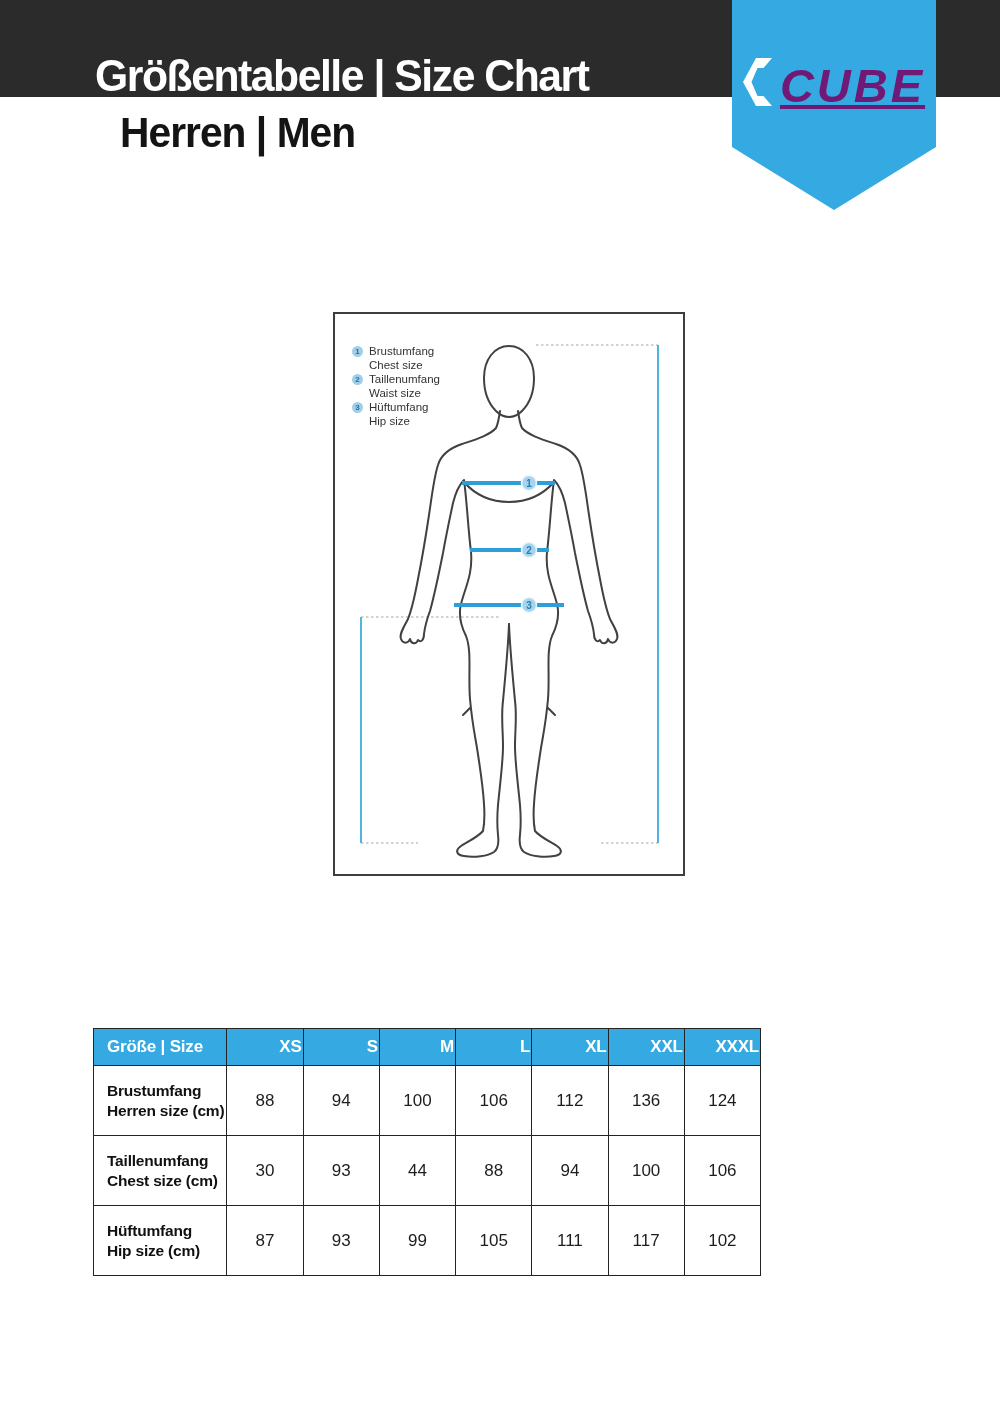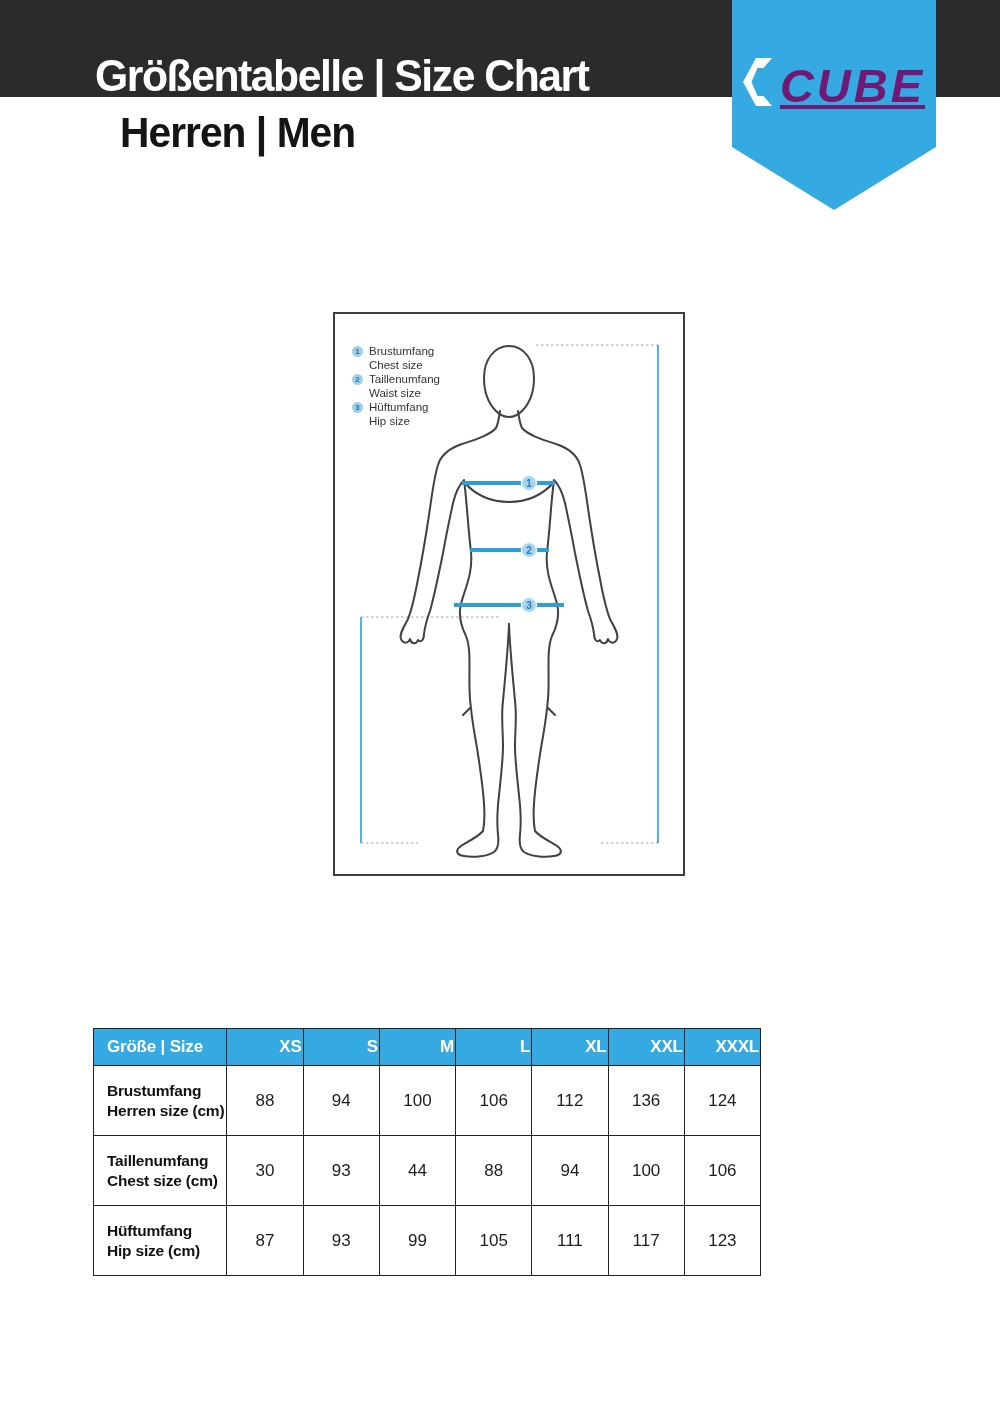--- a/index.html
+++ b/index.html
@@ -248,16 +248,16 @@
       <td class="rowlabel">
         <div>Hüftumfang</div>
         <div>Hip size (cm)</div>
       </td>
       <td class="val">87</td>
       <td class="val">93</td>
       <td class="val">99</td>
       <td class="val">105</td>
       <td class="val">111</td>
       <td class="val">117</td>
-      <td class="val">123</td>
+      <td class="val">102</td>
     </tr>
   </tbody>
 </table>
 
 </body></html>

